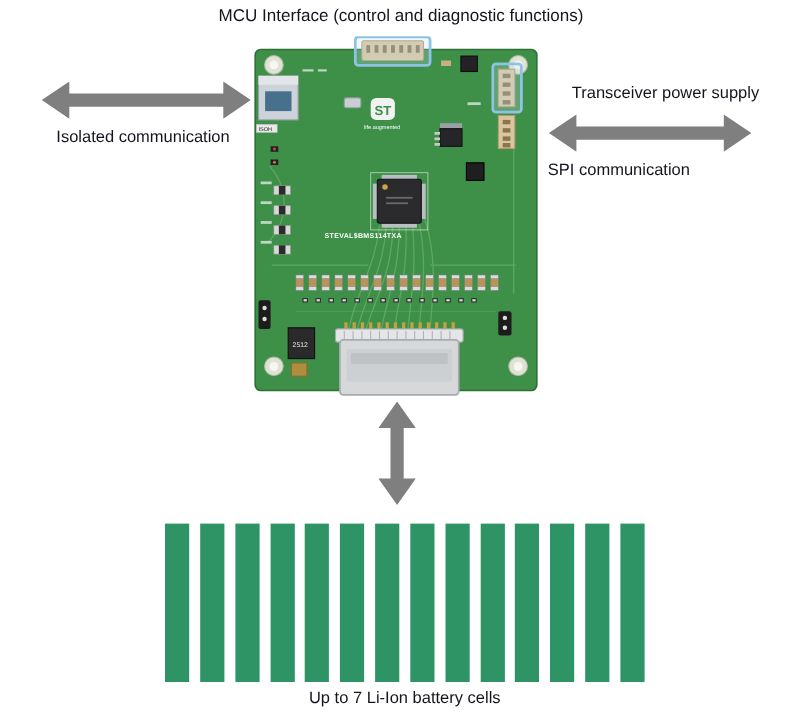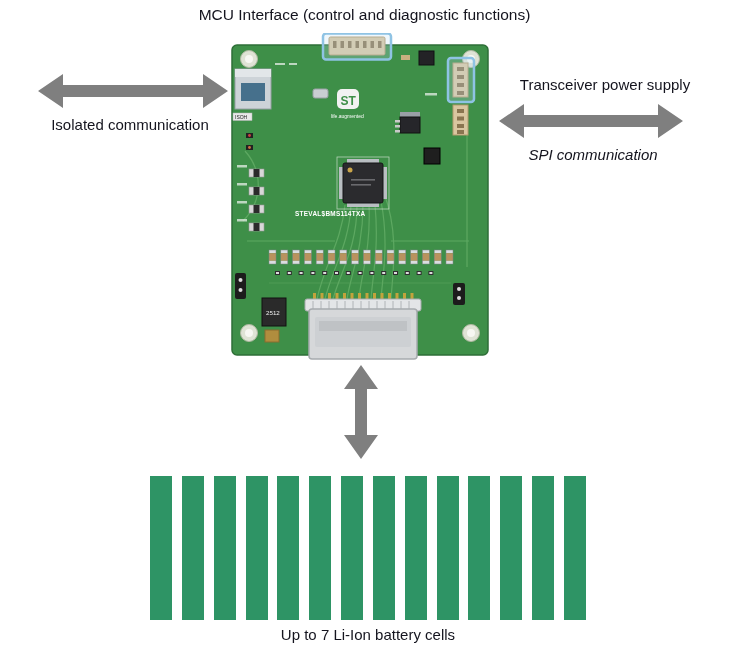--- a/index.html
+++ b/index.html
@@ -28,21 +28,21 @@
 
   <svg class="arrow-svg" style="left:38px;top:74px;" width="190" height="34" viewBox="0 0 190 34">
     <polygon class="arrow-fill" points="0,17 25,0 25,11 165,11 165,0 190,17 165,34 165,23 25,23 25,34"></polygon>
   </svg>
   <div class="label" style="left:495px;top:77px;width:220px;text-align:center;">Transceiver power supply</div>
 
   <div class="label" style="left:30px;top:117px;width:200px;text-align:center;">Isolated communication</div>
   <svg class="arrow-svg" style="left:499px;top:104px;" width="184" height="34" viewBox="0 0 184 34">
     <polygon class="arrow-fill" points="0,17 25,0 25,11 159,11 159,0 184,17 159,34 159,23 25,23 25,34"></polygon>
   </svg>
-  <div class="label" style="left:498px;top:147px;width:190px;text-align:center;font-style:italic;">SPI communication</div>
+  <div class="label" style="left:498px;top:147px;width:190px;">SPI communication</div>
 
   <svg class="arrow-svg" style="left:344px;top:365px;" width="34" height="94" viewBox="0 0 34 94">
     <polygon class="arrow-fill" points="17,0 34,24 23,24 23,70 34,70 17,94 0,70 11,70 11,24 0,24"></polygon>
   </svg>
 
   <svg class="board-svg" width="262" height="330" viewBox="0 0 262 330">
 
     <rect x="3" y="12" width="256" height="310" rx="5" fill="#3e8f48" stroke="#2e6f37" stroke-width="1.5"></rect>
 
     <g stroke="#63ad66" stroke-width="1.2" fill="none" opacity="0.85">

